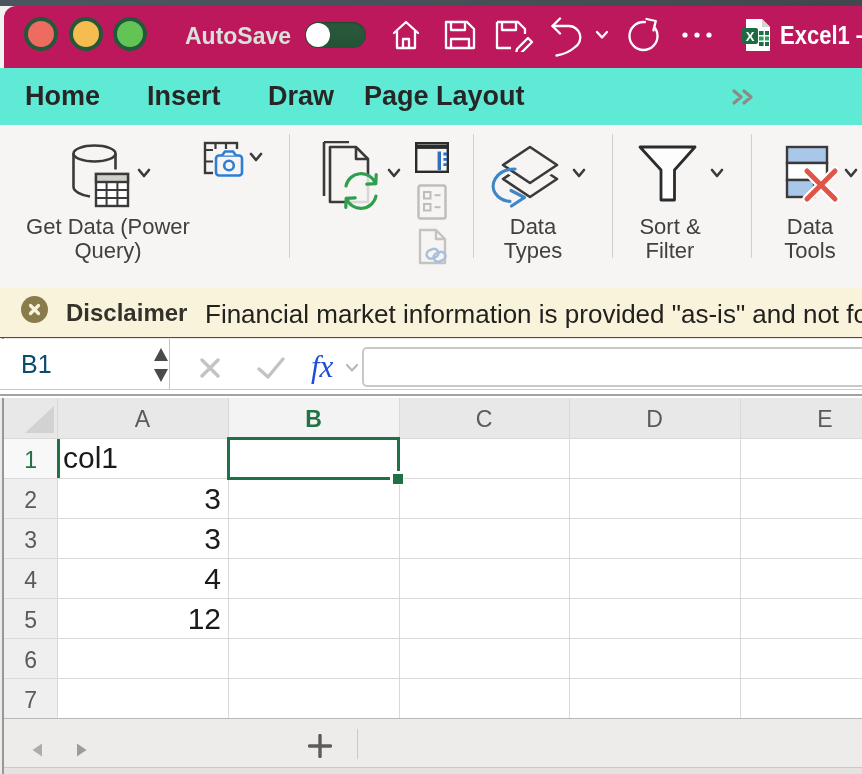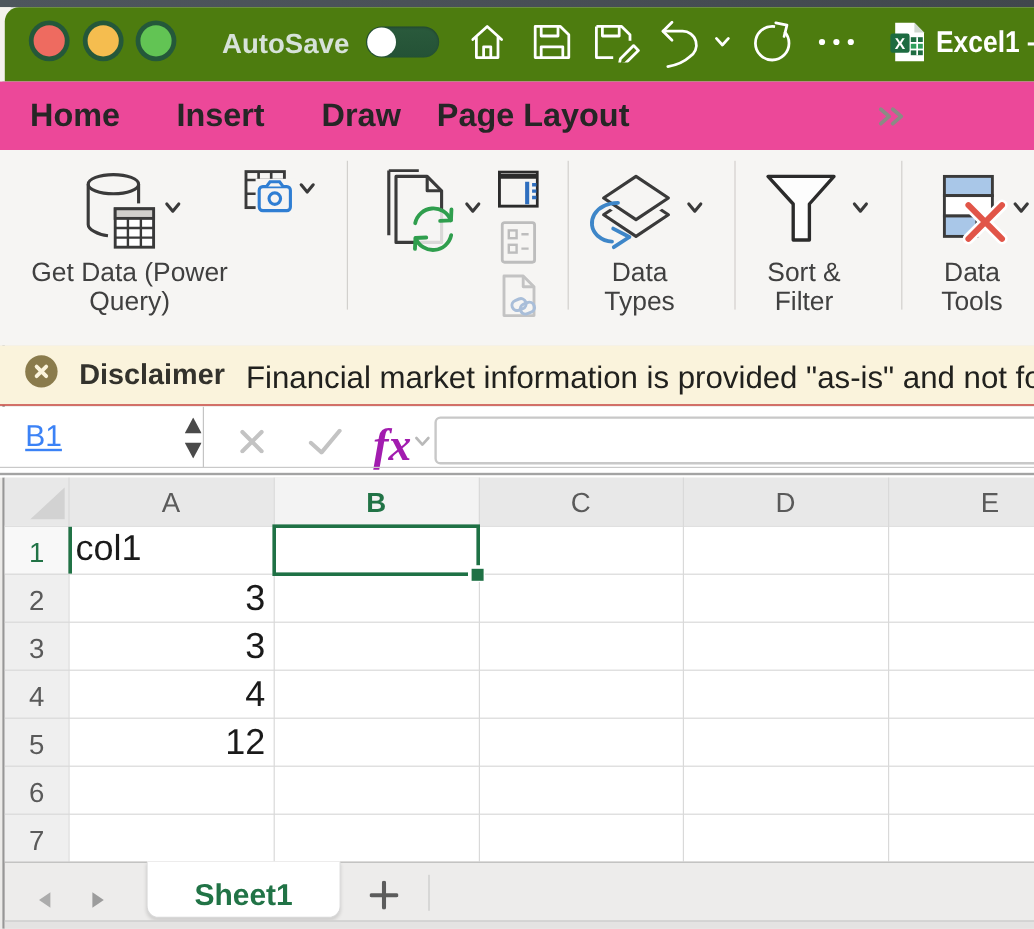--- a/index.html
+++ b/index.html
@@ -5,45 +5,45 @@
   * { margin:0; padding:0; box-sizing:border-box; }
   html,body { width:862px; height:774px; overflow:hidden; background:#ECEBE9;
     font-family:"Liberation Sans", sans-serif; }
   .abs { position:absolute; }
   #stage { position:relative; width:862px; height:774px; }
   #desk { left:0; top:0; width:862px; height:6px;
     background:linear-gradient(90deg,#4e565d 0%,#4a5158 40%,#454c52 70%,#41474d 100%); }
   #behindL { left:0; top:6px; width:9px; height:62px; background:#F4F2EE; }
   #winborder { left:2px; top:68px; width:2px; height:706px; background:#979797; }
   
-  #titlebar { left:4px; top:6px; width:858px; height:62px; background:#4d7c0f;
+  #titlebar { left:4px; top:6px; width:858px; height:62px; background:#be185d;
     border-radius:12px 0 0 0; }
   .tl { position:absolute; top:15px; width:26px; height:26px; border-radius:50%; }
   .tlring { position:absolute; top:11px; width:34px; height:34px; border-radius:50%; background:#24583A; }
   #autosave { left:181px; top:17px; color:#D7E2D9; font-size:23px; font-weight:700; letter-spacing:0px; }
   #toggle { left:301px; top:16px; width:61px; height:26px; border-radius:13px;
     background:linear-gradient(180deg,#2A5A3C,#245236); box-shadow:inset 0 1px 2px rgba(0,0,0,0.25); }
   #knob { left:302px; top:17px; width:24px; height:24px; border-radius:50%; background:#FFFFFF; }
   #exceltitle { left:776px; top:15px; color:#FFFFFF; font-size:25px; font-weight:700; white-space:nowrap; transform:scaleX(0.88); transform-origin:0 50%; }
   
-  #tabsrow { left:0px; top:68px; width:862px; height:57px; background:#ec4899; }
+  #tabsrow { left:0px; top:68px; width:862px; height:57px; background:#5eead4; }
   .rtab { position:absolute; top:13px; font-size:27px; font-weight:700; color:#262626; }
   
   #ribbon { left:0px; top:125px; width:862px; height:163px; background:#F6F5F3; }
   .sep { position:absolute; top:9px; width:1px; height:124px; background:#D2D0CD; }
   .cap { position:absolute; text-align:center; font-size:22px; color:#404040; line-height:24px; }
   
   #disc { left:0px; top:288px; width:862px; height:50px; background:#FAF3DC; border-bottom:1px solid #b91c1c; }
   #discicon { position:absolute; left:21px; top:8px; width:27px; height:27px; border-radius:50%; background:#8A7B4C; }
   
   #fbar { left:0px; top:339px; width:862px; height:59px; background:#FFFFFF; }
   #fbarline1 { position:absolute; left:0; top:50px; width:862px; height:1px; background:#C9C9C9; }
   #fbarline2 { position:absolute; left:0; top:55px; width:862px; height:2px; background:#A3A3A3; }
   #namebox { position:absolute; left:0px; top:0px; width:170px; height:51px; border-right:1px solid #C4C4C4; }
-  #nametext { position:absolute; left:21px; top:11px; font-size:25px; color:#3b82f6;text-decoration:underline; }
+  #nametext { position:absolute; left:21px; top:11px; font-size:25px; color:#0c4a6e; }
   #finput { position:absolute; left:362px; top:8px; width:600px; height:40px; background:#fff;
     border:2px solid #C8C8C8; border-radius:5px; }
   
   #grid { left:4px; top:398px; width:858px; height:320px; background:#FFFFFF; }
   .hdrbg { position:absolute; top:0; height:40px; background:#E8E8E8; }
   .vl { position:absolute; top:0px; width:1px; height:320px; background:#D9D9D9; }
   .hl { position:absolute; left:0px; width:858px; height:1px; background:#D9D9D9; }
   .collab { position:absolute; top:8px; font-size:23px; color:#5A5A5A; text-align:center; }
   .rowlab { position:absolute; left:0px; width:33px; font-size:23px; color:#5A5A5A; text-align:right; }
   .cellnum { position:absolute; font-size:30px; color:#1A1A1A; }
@@ -236,21 +236,21 @@
     <svg style="position:absolute; left:154px; top:9px;" width="14" height="34" viewBox="0 0 14 34" fill="#4A4A4A">
       <path d="M7 0 L14 13 H0 Z"></path>
       <path d="M7 34 L14 21 H0 Z"></path>
     </svg>
     <svg style="position:absolute; left:200px; top:19px;" width="20" height="20" viewBox="0 0 20 20" stroke="#C3C3C3" stroke-width="3.4" stroke-linecap="round">
       <path d="M2 2 L18 18 M18 2 L2 18"></path>
     </svg>
     <svg style="position:absolute; left:257px; top:18px;" width="28" height="22" viewBox="0 0 28 22" fill="none" stroke="#C3C3C3" stroke-width="3.4" stroke-linecap="round" stroke-linejoin="round">
       <path d="M2 12 L11 20 L26 2"></path>
     </svg>
-    <div style="position:absolute; left:311px; top:10px; font-family:'Liberation Serif',serif; font-style:italic; font-weight:700; font-size:38px; color:#a21caf;">fx</div>
+    <div style="position:absolute; left:311px; top:10px; font-family:'Liberation Serif',serif; font-style:italic; font-weight:400; font-size:31px; color:#1d4ed8;">fx</div>
     <svg style="position:absolute; left:345px; top:24px;" width="14" height="10" viewBox="0 0 14 10" fill="none" stroke="#B9B9B9" stroke-width="2.2" stroke-linecap="round" stroke-linejoin="round">
       <path d="M2 2 L7 7.5 L12 2"></path>
     </svg>
     <div id="finput"></div>
     <div id="fbarline1"></div>
     <div id="fbarline2"></div>
   </div>
 
   <div id="grid" class="abs">
     <div class="hdrbg" style="left:0px; width:858px;"></div>
@@ -295,20 +295,19 @@
     <div style="position:absolute; left:389px; top:76px; width:10px; height:10px; background:#1F7145;"></div>
   </div>
 
   <div id="tabbar" class="abs">
     <svg style="position:absolute; left:26px; top:24px;" width="15" height="14" viewBox="0 0 15 14" fill="#ACACAC">
       <path d="M12 0.5 L2.5 7 L12 13.5 Z"></path>
     </svg>
     <svg style="position:absolute; left:70px; top:24px;" width="15" height="14" viewBox="0 0 15 14" fill="#9C9C9C">
       <path d="M3 0.5 L12.5 7 L3 13.5 Z"></path>
     </svg>
-    <div id="sheettab"><span>Sheet1</span></div>
     <svg style="position:absolute; left:304px; top:15px;" width="24" height="24" viewBox="0 0 24 24" stroke="#5C5C5C" stroke-width="3.4" stroke-linecap="round">
       <path d="M12 1.5 V22.5 M1.5 12 H22.5"></path>
     </svg>
     <div id="tabdiv"></div>
     <div id="botstrip"></div>
   </div>
 </div>
 
 </body></html>

